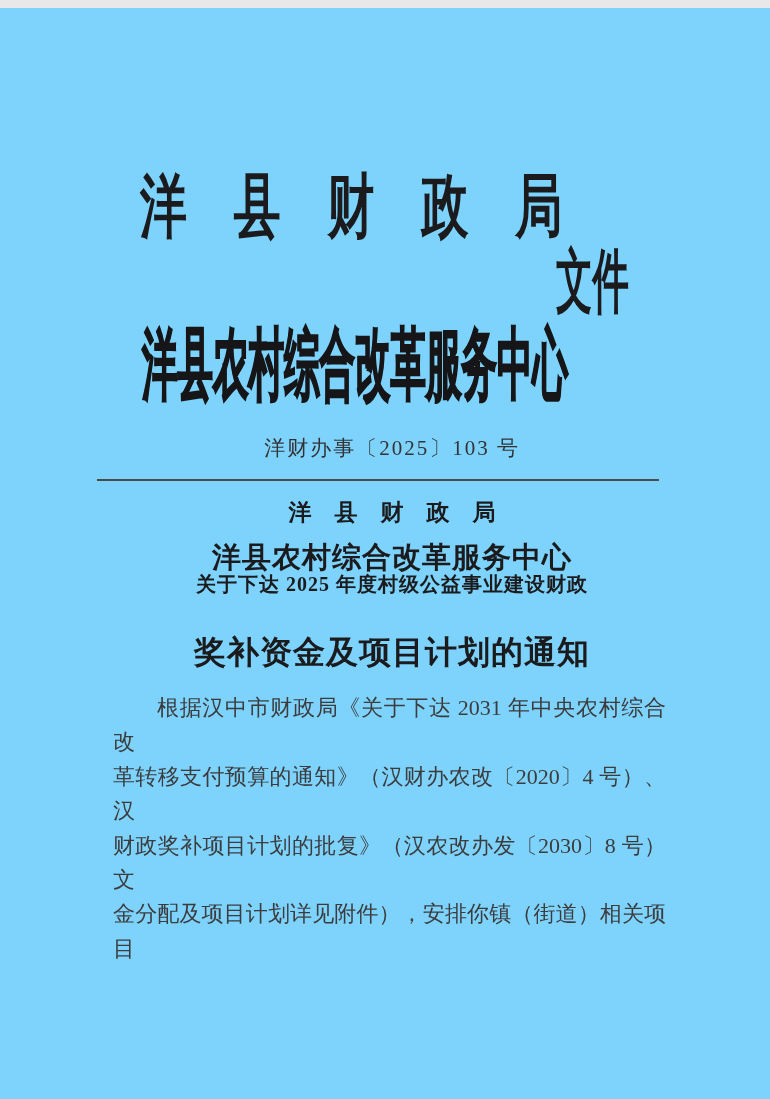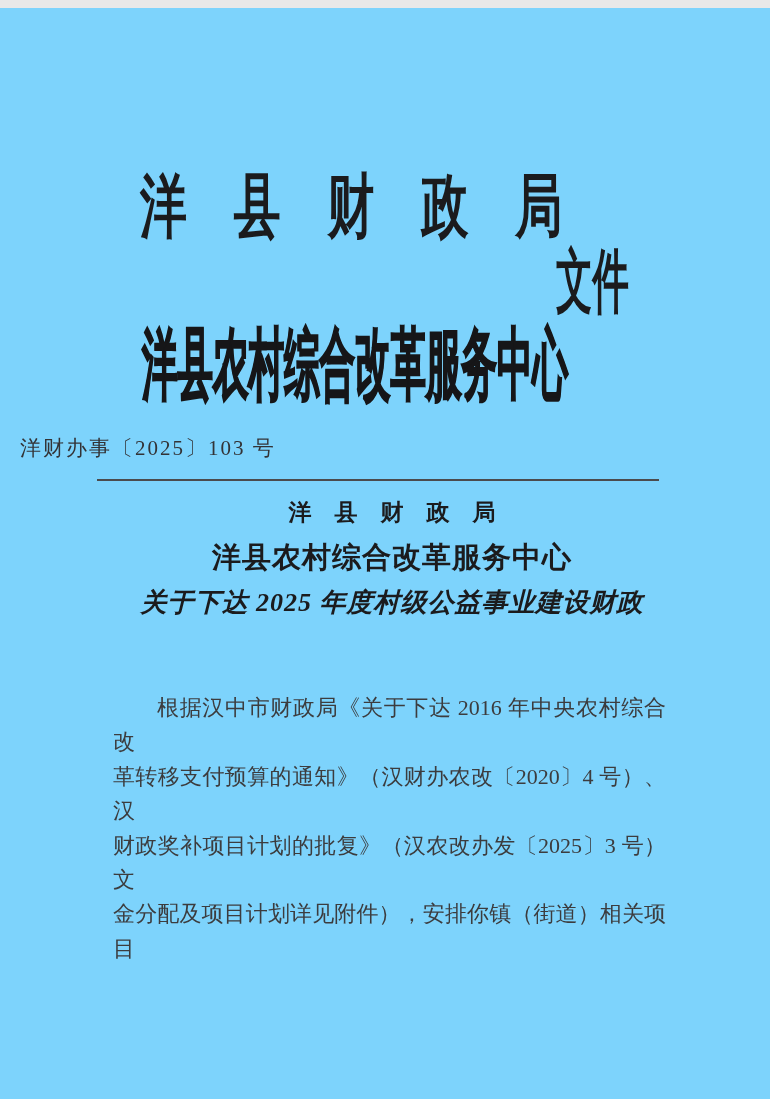--- a/index.html
+++ b/index.html
@@ -54,20 +54,21 @@
     white-space: nowrap;
     transform: scaleX(0.455);
     transform-origin: left top;
     color: #161618;
   }
   .doc-number {
     position: absolute;
     left: 20px;
     top: 426px;
     width: 744px;
+    text-align: center;
     font-size: 21px;
     letter-spacing: 2px;
     color: #333336;
   }
   .divider {
     position: absolute;
     left: 97px;
     top: 471px;
     width: 562px;
     height: 2px;
@@ -89,24 +90,23 @@
     letter-spacing: 23px;
     padding-left: 23px;
     box-sizing: border-box;
   }
   .title-issuer-2 {
     top: 530px;
     font-size: 29px;
     letter-spacing: 1px;
   }
   .title-subject-1 {
-    top: 577px;
-    font-size: 26px;
+    top: 563px;
+    font-size: 20px;
     letter-spacing: 1px;
-    font-style: italic;
   }
   .title-subject-2 {
     top: 623px;
     font-size: 32px;
     letter-spacing: 1px;
   }
   
   .body-block {
     position: absolute;
     left: 113px;
@@ -143,21 +143,22 @@
   <div class="doc-number">洋财办事〔2025〕103 号</div>
 
   <div class="divider"></div>
 
   <div class="title-line title-issuer-1">洋县财政局</div>
 
   <div class="title-line title-issuer-2">洋县农村综合改革服务中心</div>
 
   <div class="title-line title-subject-1">关于下达 2025 年度村级公益事业建设财政</div>
 
+  <div class="title-line title-subject-2">奖补资金及项目计划的通知</div>
 
   <div class="body-block">
-      <div class="body-line j ind">根据汉中市财政局《关于下达 2016 年中央农村综合改</div>
+      <div class="body-line j ind">根据汉中市财政局《关于下达 2031 年中央农村综合改</div>
       <div class="body-line j">革转移支付预算的通知》（汉财办农改〔2020〕4 号）、汉</div>
-      <div class="body-line j">财政奖补项目计划的批复》（汉农改办发〔2025〕3 号）文</div>
+      <div class="body-line j">财政奖补项目计划的批复》（汉农改办发〔2030〕8 号）文</div>
       <div class="body-line j">金分配及项目计划详见附件），安排你镇（街道）相关项目</div>
     </div>
 
 </div>
 
 </body></html>

